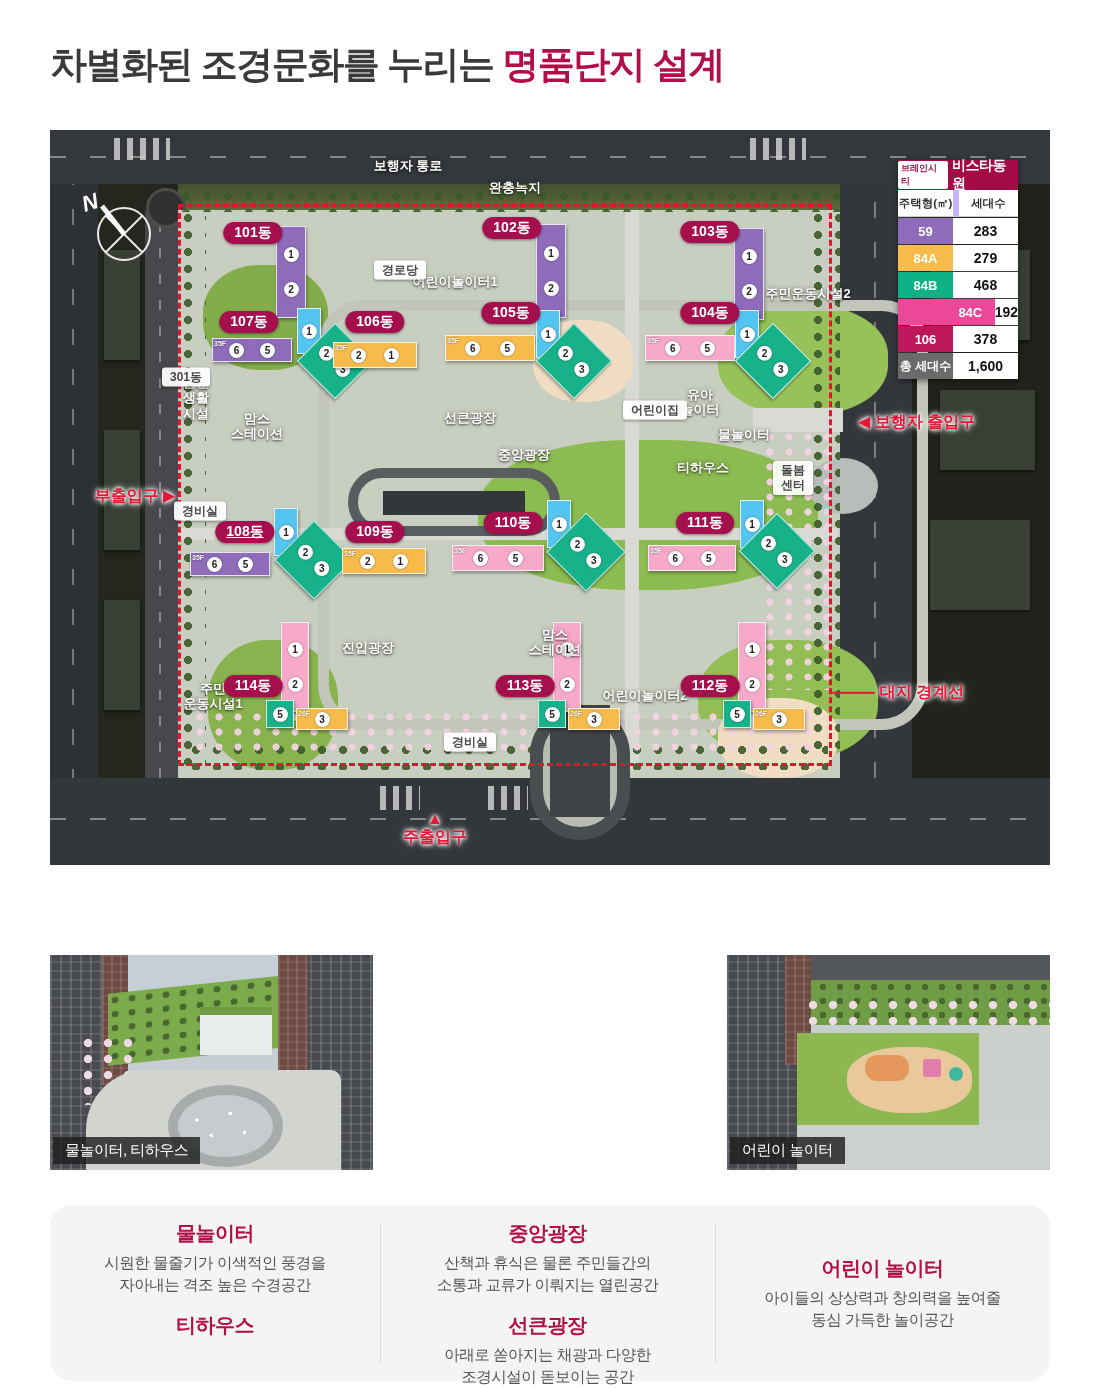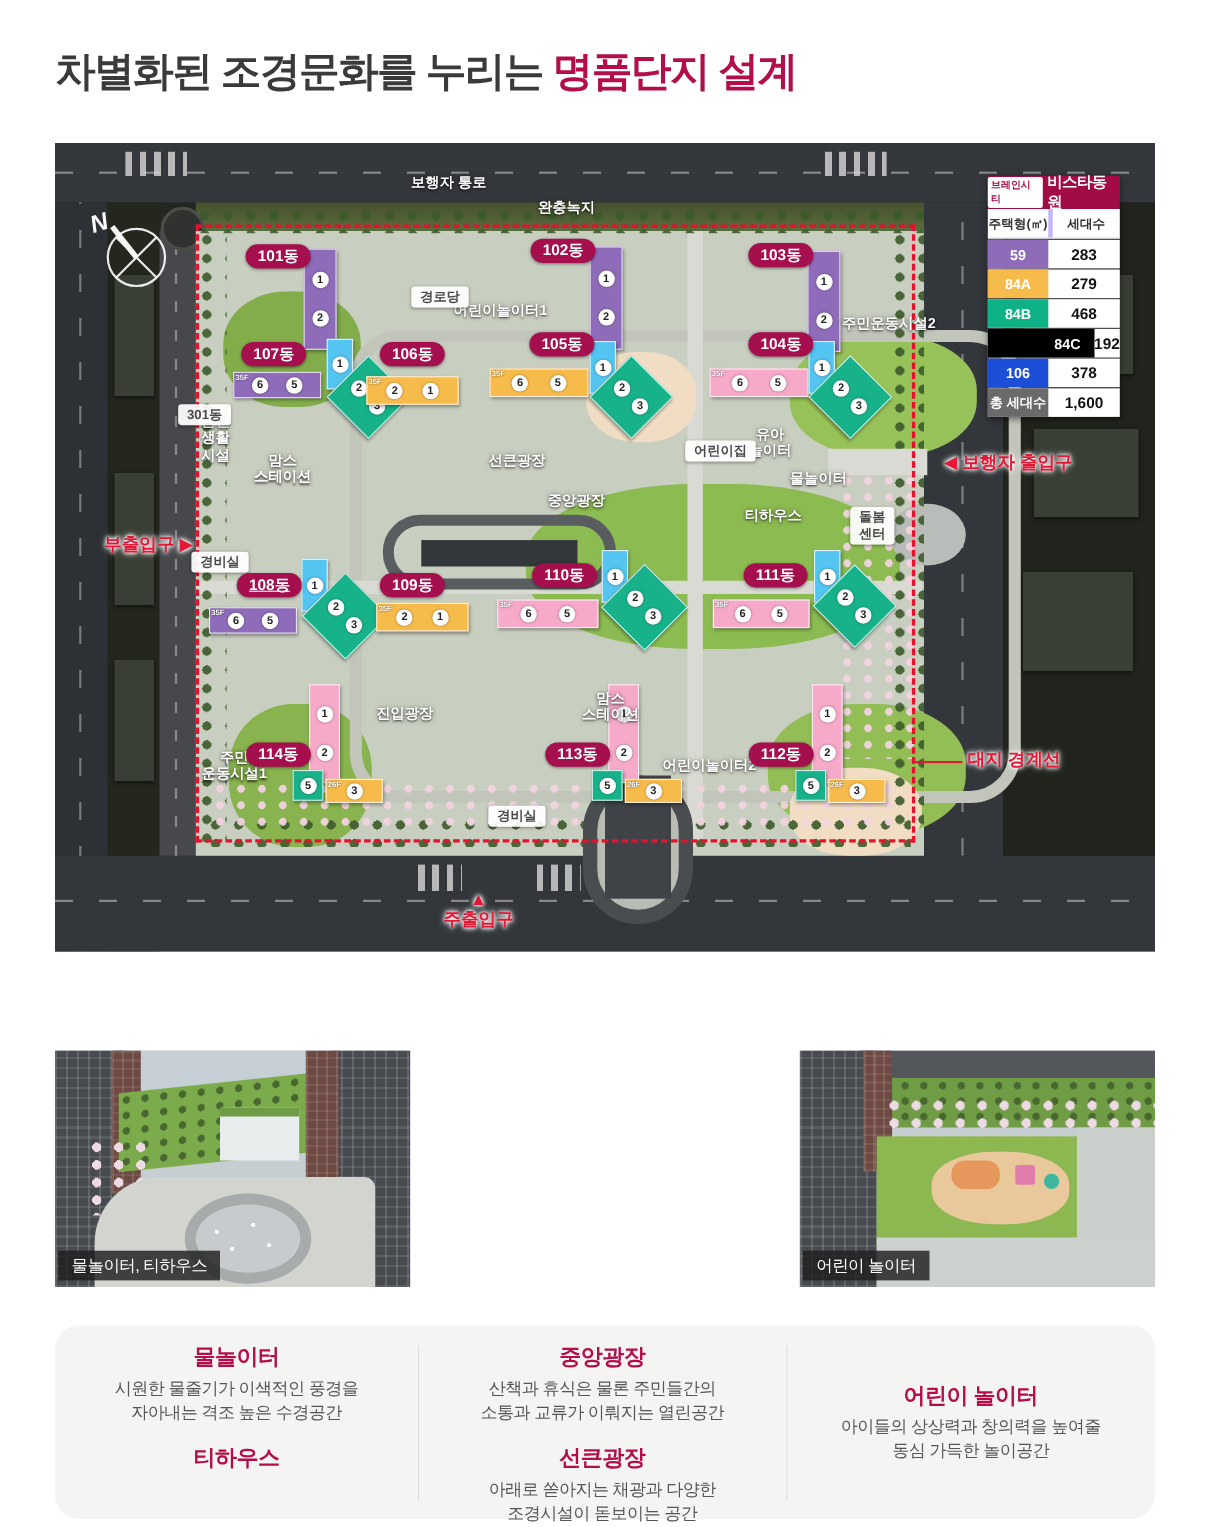--- a/index.html
+++ b/index.html
@@ -69,21 +69,21 @@
   .fchip{position:absolute;left:1px;top:1px;font-size:7px;color:#fff;font-weight:bold;text-shadow:0 0 2px rgba(0,0,0,.7);}
   
   .compass{position:absolute;left:26px;top:56px;z-index:40;}
   
   .legend{position:absolute;left:848px;top:30px;width:120px;z-index:50;box-shadow:0 2px 6px rgba(0,0,0,.5);}
   .legend-title{background:#a30b46;color:#fff;height:30px;display:flex;align-items:center;justify-content:center;gap:4px;}
   .legend-chip{background:#fff;color:#a30b46;font-size:9px;font-weight:bold;padding:1px 3px;border-radius:2px;}
   .legend-name{font-size:14px;font-weight:bold;letter-spacing:-0.5px;}
   .lhead{display:flex;background:#fff;border-bottom:1px solid #ccc;}
   .lhead div{font-size:11.5px;font-weight:bold;color:#333;height:26px;display:flex;align-items:center;justify-content:center;}
-  .lc1h{width:55px;border-right:4px solid #c4b5fd;text-align:center;}
+  .lc1h{width:55px;border-right:6px solid #c4b5fd;text-align:center;}
   .lc2h{flex:1;}
   .lrow{display:flex;margin-top:1px;background:#fff;}
   .lc1{width:55px;height:26px;display:flex;align-items:center;justify-content:center;color:#fff;font-size:13px;font-weight:bold;}
   .lc2{flex:1;height:26px;display:flex;align-items:center;justify-content:center;color:#111;font-size:14px;font-weight:bold;}
   .ltotal .lc1{background:#6a6a6a;font-size:12px;}
   
   .photos{position:absolute;left:50px;top:955px;width:1000px;height:215px;}
   .ph{position:absolute;top:0;width:323px;height:215px;overflow:hidden;background:#c7ced2;}
   .ph .e{position:absolute;}
   .tower{background:
@@ -184,25 +184,25 @@
           </div>
           <div class="lrow">
             <div class="lc1" style="background: rgb(247, 187, 75);">84A</div>
             <div class="lc2">279</div>
           </div>
           <div class="lrow">
             <div class="lc1" style="background: rgb(15, 178, 134);">84B</div>
             <div class="lc2">468</div>
           </div>
           <div class="lrow">
-            <div class="lc1" style="background: #000000; padding-left: 48px;">84C</div>
+            <div class="lc1" style="background: #ec4899; padding-left: 48px;">84C</div>
             <div class="lc2">192</div>
           </div>
           <div class="lrow">
-            <div class="lc1" style="background: #1d4ed8;">106</div>
+            <div class="lc1" style="background: #be185d;">106</div>
             <div class="lc2">378</div>
           </div>
         </div>
       <div class="lrow ltotal">
         <div class="lc1">총 세대수</div>
         <div class="lc2">1,600</div>
       </div>
     </div>
   <div class="blk v" style="left: 226px; top: 96px; width: 30px; height: 92px; background: rgb(142, 108, 186);">
         <span class="ucirc">1</span>

